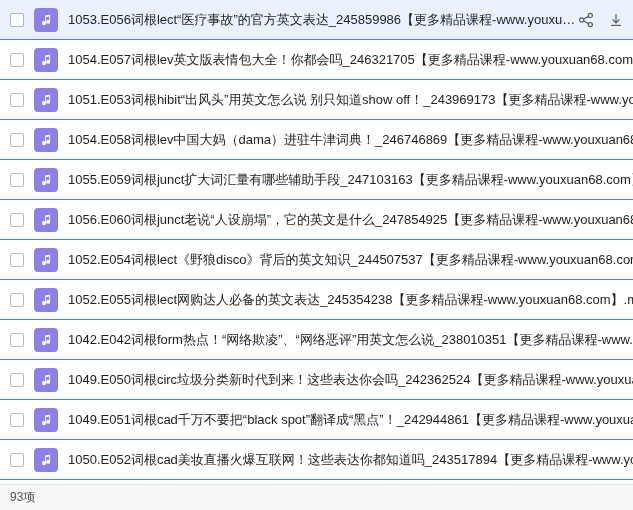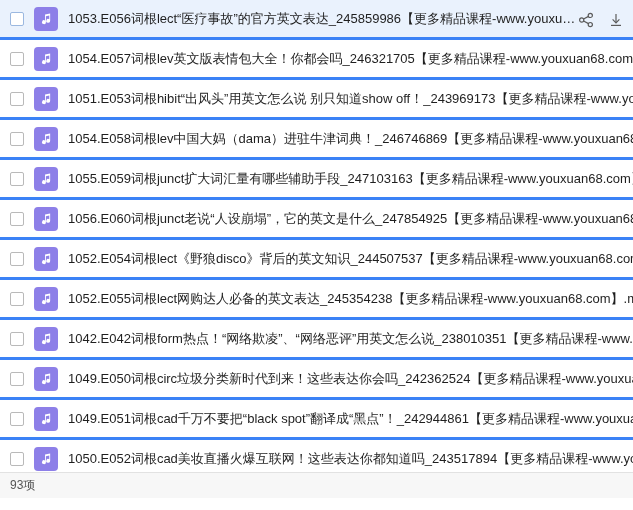--- a/index.html
+++ b/index.html
@@ -20,21 +20,21 @@
     width: 633px;
     height: 484px;
     overflow: hidden;
     position: relative;
   }
   .row {
     display: flex;
     align-items: center;
     height: 40px;
     box-sizing: border-box;
-    border-bottom: 3px solid #3b82f6;
+    border-bottom: 1px solid #3b82f6;
     padding-left: 4px;
     position: relative;
     white-space: nowrap;
   }
   .row.selected {
     background: #eaf2fd;
   }
   .checkbox {
     width: 14px;
     height: 14px;
@@ -86,21 +86,21 @@
     height: 18px;
     display: flex;
     align-items: center;
     justify-content: center;
     color: #5b5b5b;
   }
   .icon-btn svg { display: block; }
   .footer {
     position: absolute;
     left: 0;
-    bottom: 12px;
+    bottom: 0;
     width: 633px;
     height: 26px;
     background: #f7f7f7;
     border-top: 1px solid #e2e2e2;
     display: flex;
     align-items: center;
     box-sizing: border-box;
   }
   .footer-count {
     padding-left: 10px;

